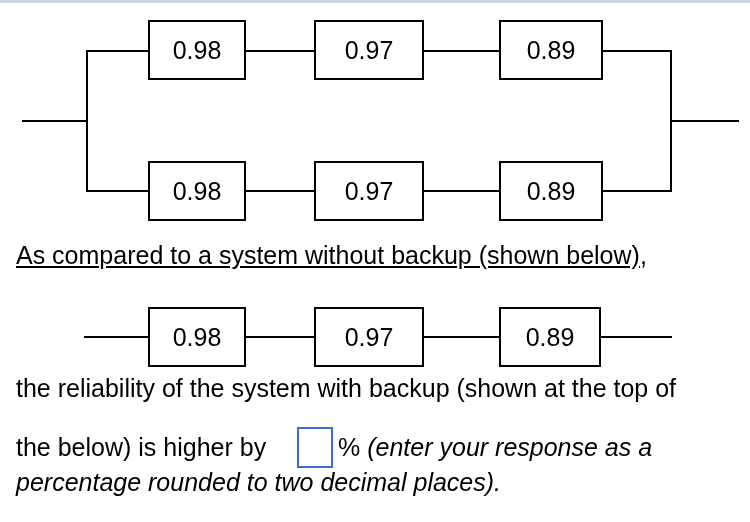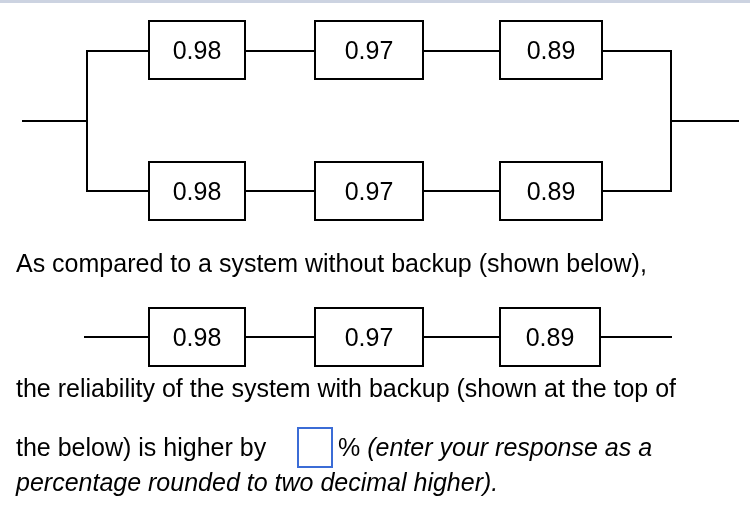--- a/index.html
+++ b/index.html
@@ -78,21 +78,21 @@
   <div class="wire" style="left:418px; top:190px; width:75px; height:2px;"></div>
   <div class="rbox" style="left:493px; top:161px; width:104px; height:60px;">
     <span>0.89</span>
   </div>
   <div class="wire" style="left:597px; top:190px; width:69px; height:2px;"></div>
 
   <div class="wire" style="left:664px; top:50px;  width:2px;  height:142px;"></div>
   <div class="wire" style="left:664px; top:120px; width:69px; height:2px;"></div>
 </div>
 
-<div class="textline" style="top:249px;">As compared to a system without backup (shown below),</div>
+<div class="textline" style="top:241px;text-decoration:underline;">As compared to a system without backup (shown below),</div>
 
 <div class="diagram" style="top:300px; height:80px;">
   <div class="wire" style="left:78px;  top:36px; width:64px; height:2px;"></div>
   <div class="rbox" style="left:142px; top:7px; width:98px;  height:60px;">
     <span>0.98</span>
   </div>
   <div class="wire" style="left:240px; top:36px; width:68px; height:2px;"></div>
   <div class="rbox" style="left:308px; top:7px; width:110px; height:60px;">
     <span>0.97</span>
   </div>
@@ -106,13 +106,13 @@
 <div class="textline" style="top:374px;">the reliability of the system with backup (shown at the top of</div>
 
 <div class="textline" style="top:433px;">the below) is higher by</div>
 
 <input class="answer-box" type="text" value="" style="border-color: rgb(59, 108, 214);">
 
 <div class="textline suffix-line" style="top:433px;">
   <span>%</span><span class="italic">(enter your response as a</span>
 </div>
 
-<div class="textline italic" style="top:468px;">percentage rounded to two decimal higher).</div>
+<div class="textline italic" style="top:468px;">percentage rounded to two decimal places).</div>
 
 </body></html>

